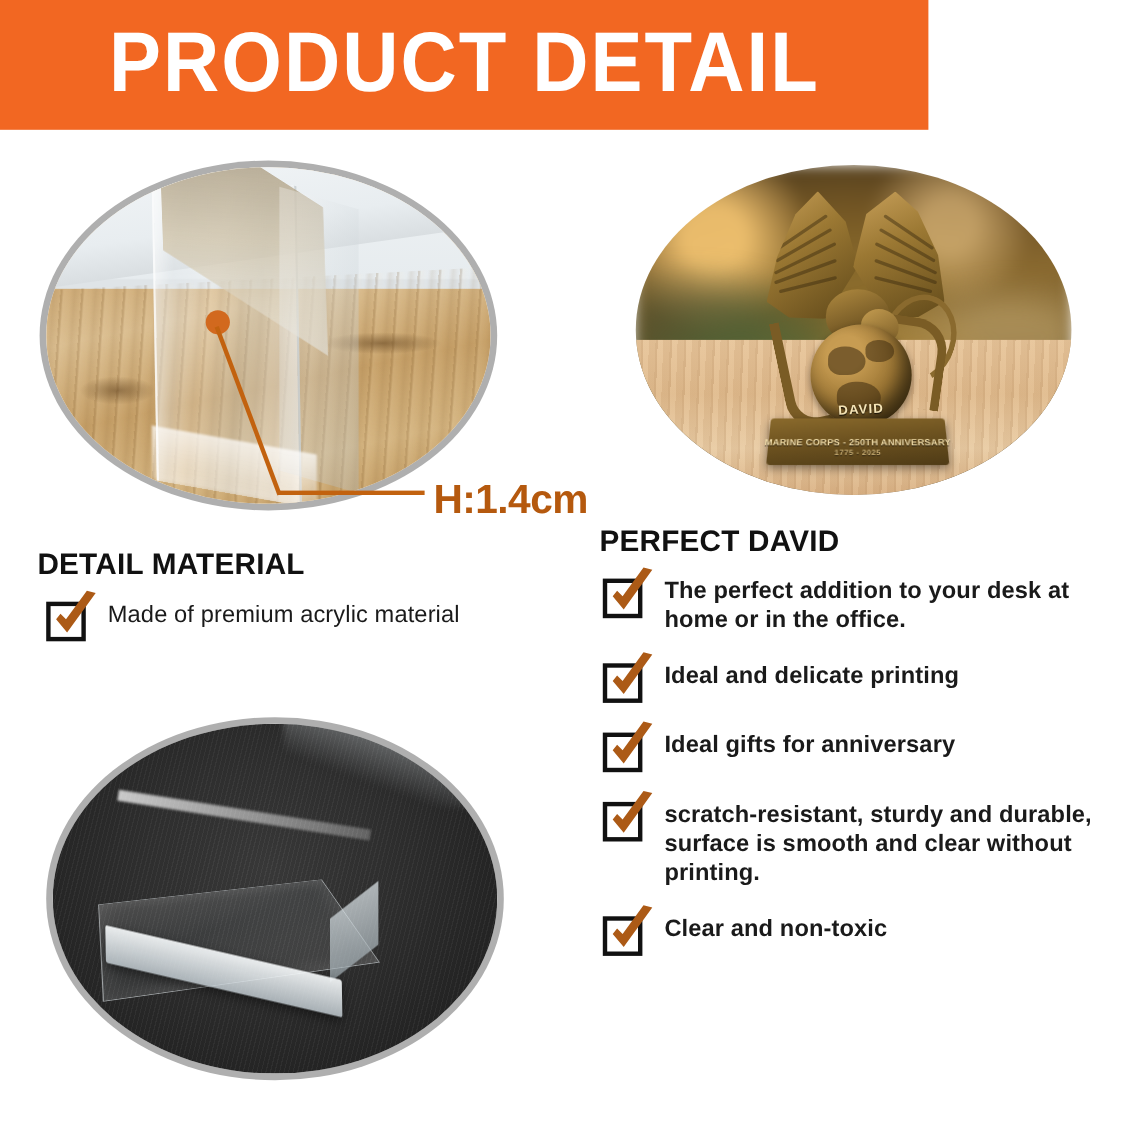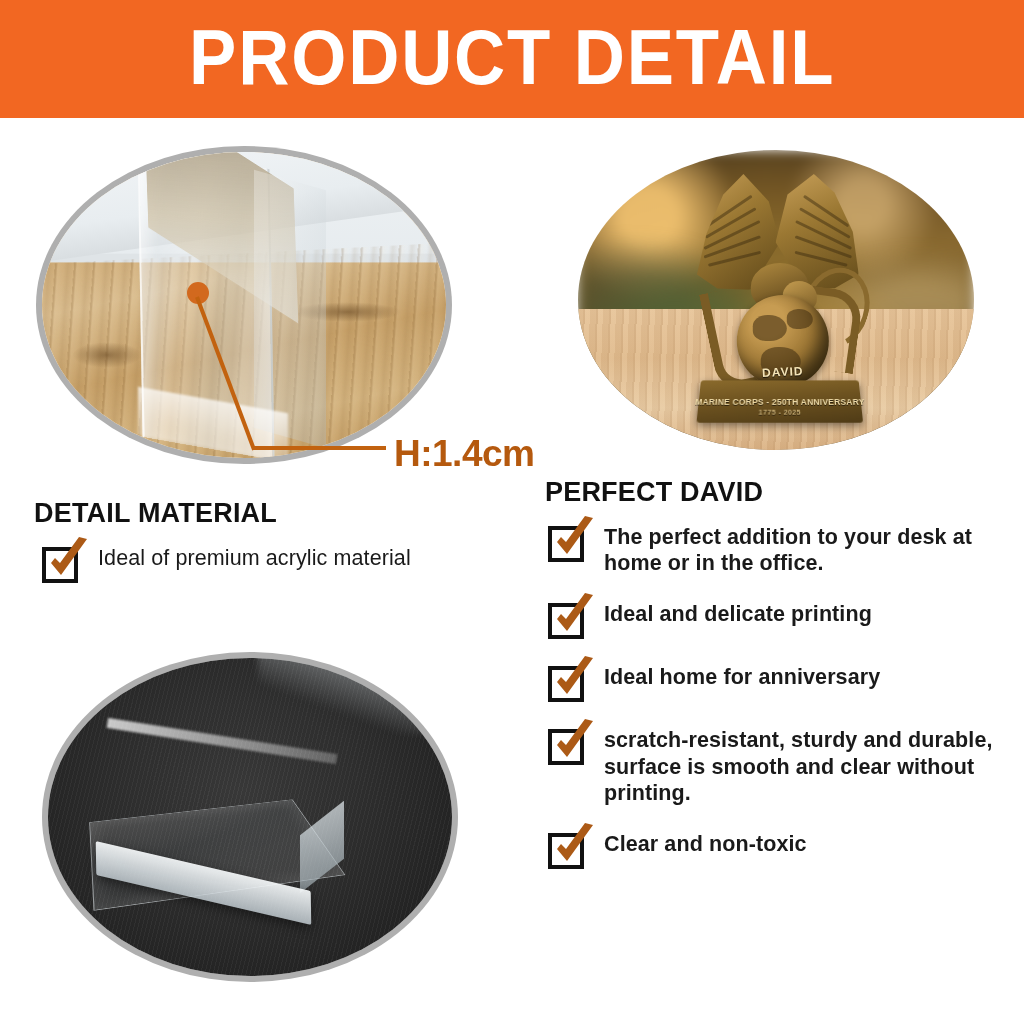--- a/index.html
+++ b/index.html
@@ -14,21 +14,21 @@
     overflow: hidden;
     font-family: "Liberation Sans", sans-serif;
     -webkit-font-smoothing: antialiased;
   }
 
   
   .banner {
     position: absolute;
     left: 0;
     top: 0;
-    width: 1024px;
+    width: 844px;
     height: 118px;
     background: #F26722;
     display: flex;
     align-items: center;
     justify-content: center;
   }
   .banner-title {
     color: #ffffff;
     font-family: "Liberation Sans Narrow", "Liberation Sans", sans-serif;
     font-weight: bold;
@@ -523,21 +523,21 @@
 
 <div class="section-heading" id="acrylic-material-heading">DETAIL MATERIAL</div>
 
 <ul class="feature-list" id="acrylic-material-list">
   <li class="feature-item">
     <span class="checkbox">
       <svg viewBox="0 0 52 52" xmlns="http://www.w3.org/2000/svg">
         <path d="M8 28 L18 40 L44 4 L36 2 L17 28 L12 23 Z" fill="#AC5A16"></path>
       </svg>
     </span>
-    <span class="feature-text">Ideal of premium acrylic material</span>
+    <span class="feature-text">Made of premium acrylic material</span>
   </li>
 </ul>
 
 <div class="section-heading" id="perfect-gift-heading">PERFECT DAVID</div>
 
 <ul class="feature-list" id="perfect-gift-list">
   <li class="feature-item">
     <span class="checkbox">
       <svg viewBox="0 0 52 52" xmlns="http://www.w3.org/2000/svg">
         <path d="M8 28 L18 40 L44 4 L36 2 L17 28 L12 23 Z" fill="#AC5A16"></path>
@@ -552,21 +552,21 @@
       </svg>
     </span>
     <span class="feature-text">Ideal and delicate printing</span>
   </li>
   <li class="feature-item">
     <span class="checkbox">
       <svg viewBox="0 0 52 52" xmlns="http://www.w3.org/2000/svg">
         <path d="M8 28 L18 40 L44 4 L36 2 L17 28 L12 23 Z" fill="#AC5A16"></path>
       </svg>
     </span>
-    <span class="feature-text">Ideal home for anniversary</span>
+    <span class="feature-text">Ideal gifts for anniversary</span>
   </li>
   <li class="feature-item">
     <span class="checkbox">
       <svg viewBox="0 0 52 52" xmlns="http://www.w3.org/2000/svg">
         <path d="M8 28 L18 40 L44 4 L36 2 L17 28 L12 23 Z" fill="#AC5A16"></path>
       </svg>
     </span>
     <span class="feature-text">scratch-resistant, sturdy and durable, surface is smooth and clear without printing.</span>
   </li>
   <li class="feature-item">

